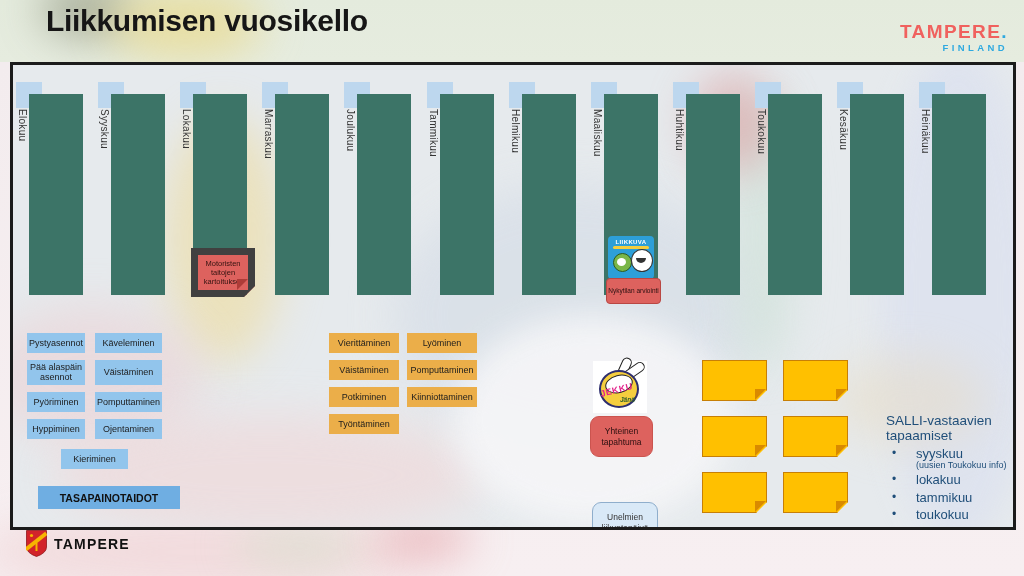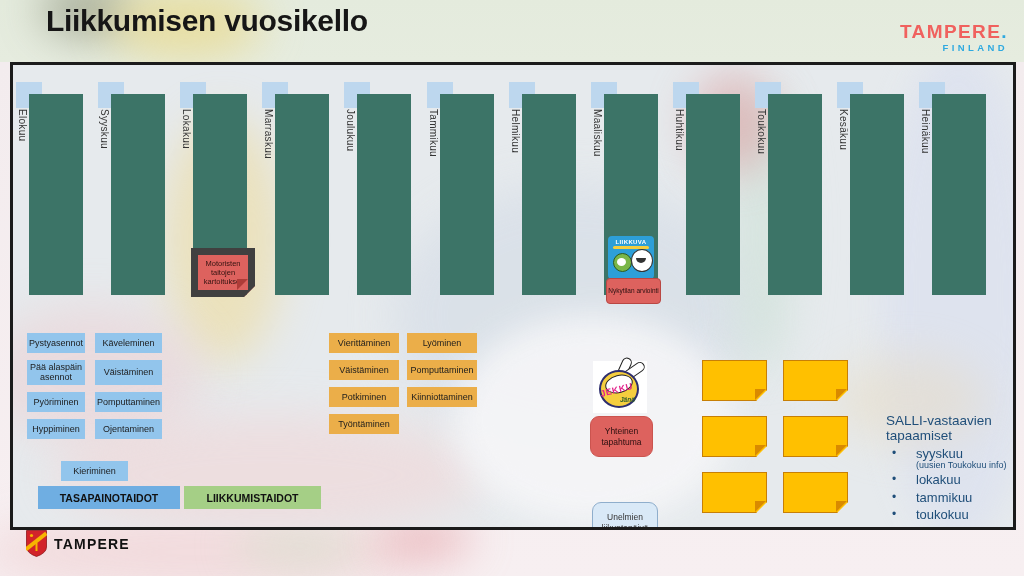--- a/index.html
+++ b/index.html
@@ -75,21 +75,21 @@
   .skill-grid{position:absolute;top:268px;display:grid;grid-template-columns:1fr 1fr;
     column-gap:10px;row-gap:7px;z-index:3;}
   #balance-grid{left:14px;width:125px;}
   #locomotor-grid{left:169px;width:137px;}
   #manip-grid{left:316px;width:148px;column-gap:8px;}
   .btn{display:flex;align-items:center;justify-content:center;text-align:center;
     font-size:9px;line-height:1.15;color:#1c1c1c;min-height:20px;padding:2px 2px;box-sizing:border-box;}
   .btn-blue{background:var(--btn-blue,#92C5EC);}
   .btn-green{background:var(--btn-green,#A8D08D);}
   .btn-orange{background:var(--btn-orange,#EBAE49);}
-  .btn-span{grid-column:1 / span 2;width:67px;justify-self:center;margin-top:15px;}
+  .btn-span{grid-column:1 / span 2;width:67px;justify-self:center;margin-top:3px;}
 
   .banner{position:absolute;top:421px;height:23px;display:flex;align-items:center;justify-content:center;
     font-weight:bold;font-size:10.5px;color:#111;z-index:3;}
   #banner-balance{left:25px;width:142px;background:var(--banner-blue,#6FAEE2);}
   #banner-locomotor{left:171px;width:137px;background:var(--banner-green,#A5CF86);}
   #banner-manip{left:322px;width:153px;background:var(--banner-orange,#EBA033);}
 
   
   .jekku{position:absolute;left:580px;top:296px;width:54px;height:52px;background:#fff;z-index:3;overflow:visible;}
   .jekku-circle{position:absolute;left:6px;top:9px;width:40px;height:38px;border-radius:50%;
@@ -239,21 +239,20 @@
         <div class="btn btn-orange">Vierittäminen</div>
         <div class="btn btn-orange">Lyöminen</div>
         <div class="btn btn-orange">Väistäminen</div>
         <div class="btn btn-orange">Pomputtaminen</div>
         <div class="btn btn-orange">Potkiminen</div>
         <div class="btn btn-orange">Kiinniottaminen</div>
         <div class="btn btn-orange">Työntäminen</div>
       </div>
 
     <div id="banner-balance" class="banner">TASAPAINOTAIDOT</div>
-    <div id="banner-locomotor" class="banner">LIIKKUMISTAIDOT</div>
 
     <div class="jekku">
       <span class="jekku-ear ear1"></span>
       <span class="jekku-ear ear2"></span>
       <span class="jekku-circle"></span>
       <span class="jekku-head"></span>
       <span class="jekku-name">JEKKU</span>
       <span class="jekku-sub">Jänö</span>
     </div>
 

